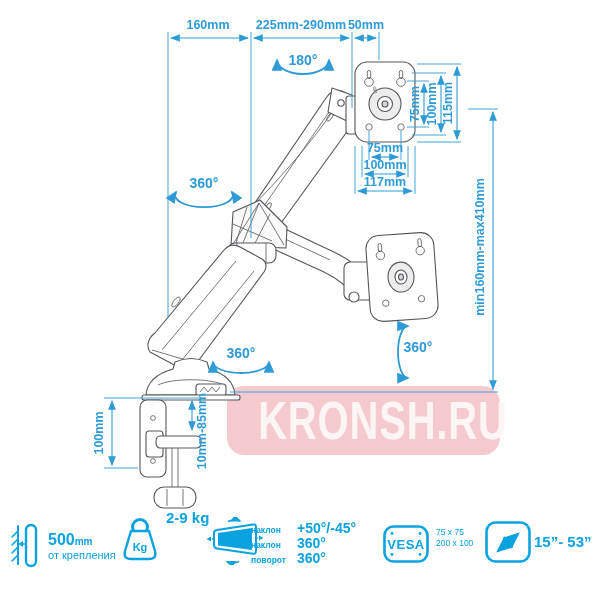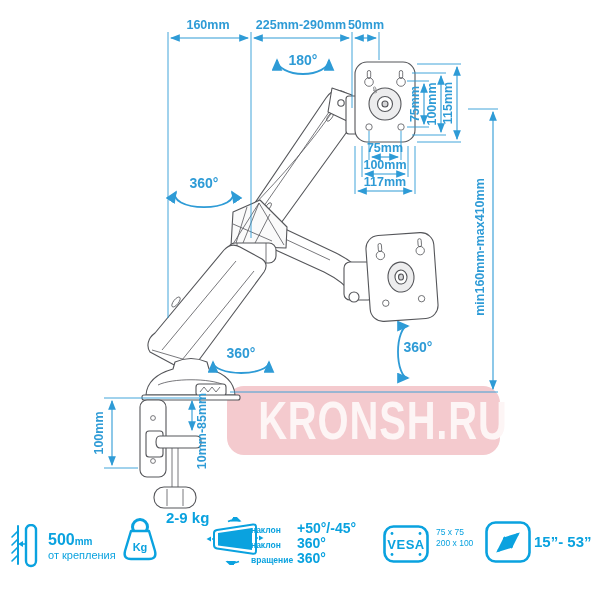--- a/index.html
+++ b/index.html
@@ -257,21 +257,21 @@
     <div class="abs blue" style="left:251px;top:520px;">
       <div class="mrow">
         <span class="lbl">наклон</span>
         <span class="val">+50°/-45°</span>
       </div>
       <div class="mrow">
         <span class="lbl">наклон</span>
         <span class="val">360°</span>
       </div>
       <div class="mrow">
-        <span class="lbl">вращение</span>
+        <span class="lbl">поворот</span>
         <span class="val">360°</span>
       </div>
     </div>
 
     <svg class="abs" style="left:382px;top:524px;" width="48" height="40" viewBox="0 0 48 40">
       <rect x="2.5" y="2.5" width="43" height="35" rx="9" fill="none" stroke="#0aa2df" stroke-width="2.6"></rect>
       <circle cx="10" cy="9.5" r="1.4" fill="#0aa2df"></circle>
       <circle cx="38" cy="9.5" r="1.4" fill="#0aa2df"></circle>
       <circle cx="10" cy="30.5" r="1.4" fill="#0aa2df"></circle>
       <circle cx="38" cy="30.5" r="1.4" fill="#0aa2df"></circle>

